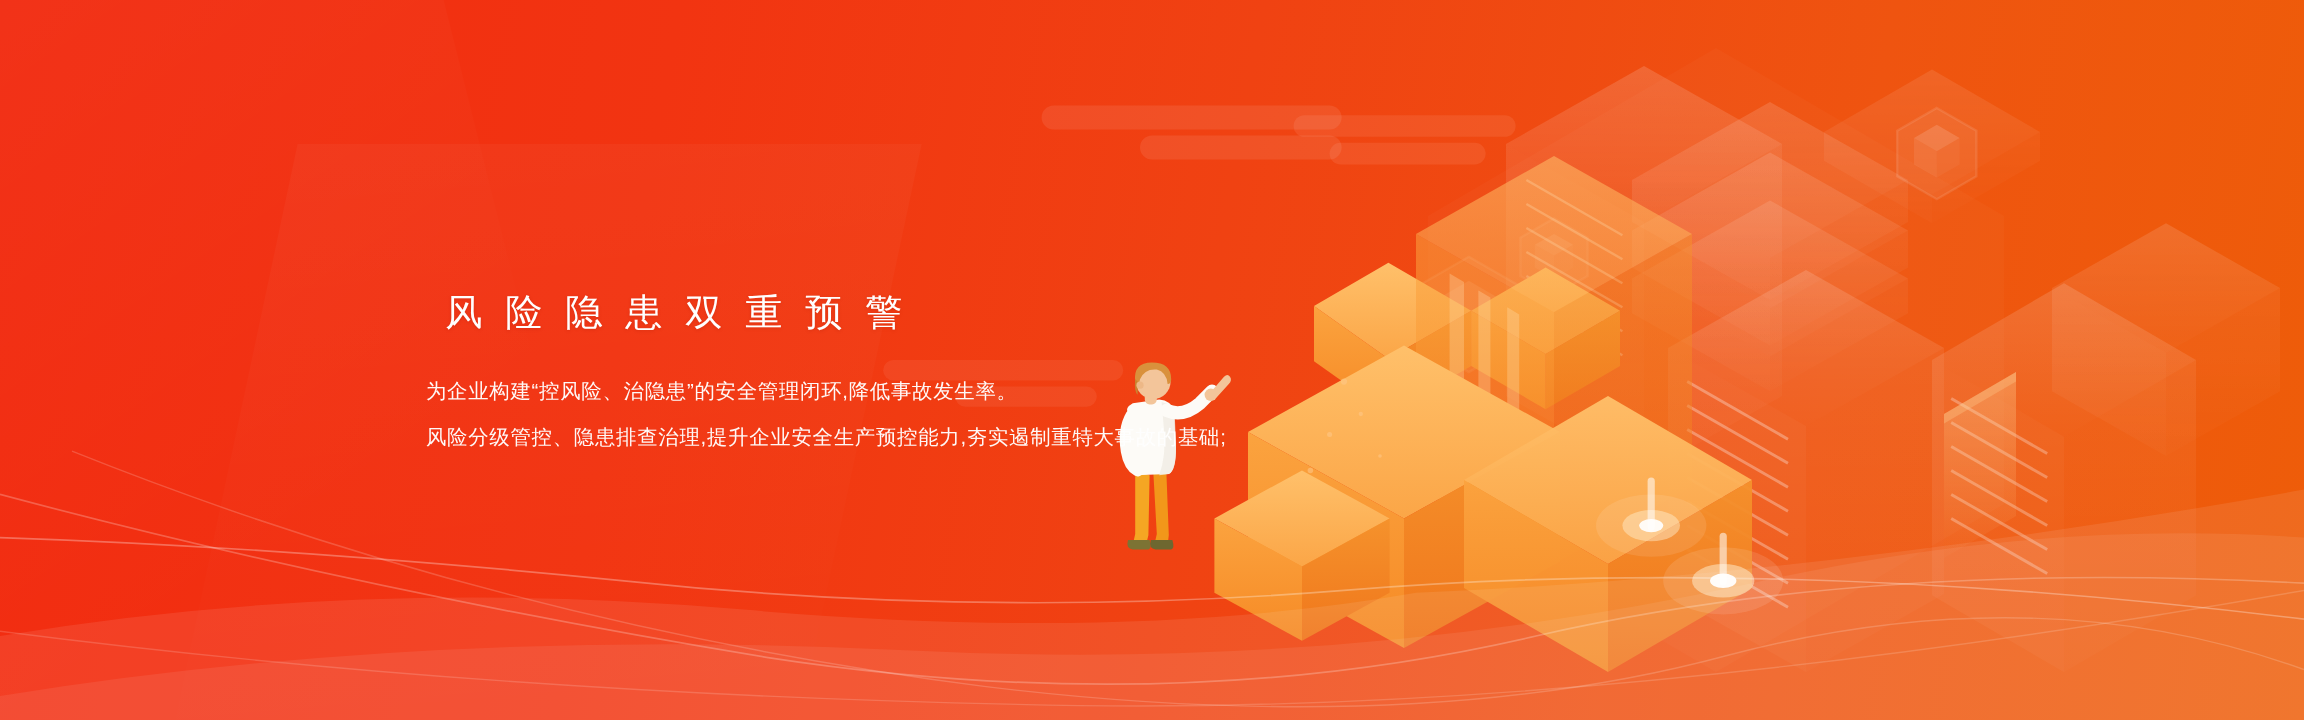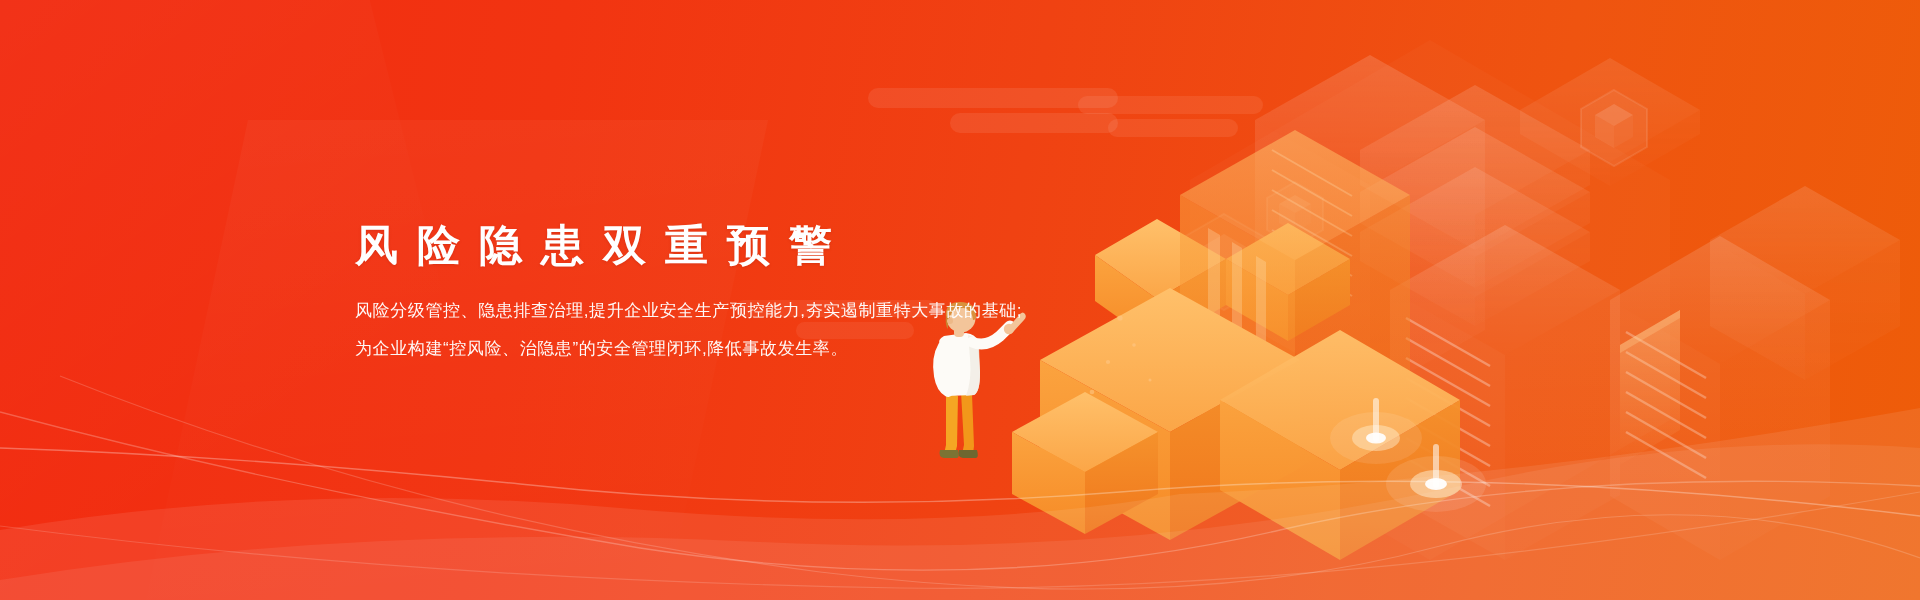--- a/index.html
+++ b/index.html
@@ -44,25 +44,25 @@
 
   
   .text-block {
     position: absolute;
     left: 355px;
     top: 222px;
     width: 700px;
   }
   .headline {
     color: #ffffff;
-    font-size: 43px;
+    font-size: 31px;
     line-height: 46px;
-    font-weight: 700;
+    font-weight: 400;
     letter-spacing: 19px;
-    margin: 0;
+    margin: 16px;
     white-space: nowrap;
     text-shadow: 0 1px 3px rgba(120,15,0,0.18);
   }
   .sub-line {
     color: #ffffff;
     font-size: 17px;
     line-height: 38px;
     letter-spacing: 0.6px;
     margin: 0;
     white-space: nowrap;
@@ -352,18 +352,18 @@
     <path d="M0 300 Q 360 242 760 262 Q 1120 280 1460 206 Q 1700 152 1920 168 L1920 320 L0 320 Z" fill="#FFFFFF" opacity="0.075"></path>
     <path d="M0 168 Q 240 176 520 204 Q 820 236 1120 212 Q 1480 182 1920 236" fill="none" stroke="#FFFFFF" stroke-opacity="0.30" stroke-width="1.4"></path>
     <path d="M0 132 Q 300 212 640 268 Q 980 320 1280 250 Q 1560 186 1920 206" fill="none" stroke="#FFFFFF" stroke-opacity="0.24" stroke-width="1.4"></path>
     <path d="M60 96 Q 420 240 820 292 Q 1180 336 1440 266 Q 1700 198 1920 278" fill="none" stroke="#FFFFFF" stroke-opacity="0.18" stroke-width="1.2"></path>
     <path d="M0 246 Q 420 300 900 308 Q 1340 314 1920 212" fill="none" stroke="#FFFFFF" stroke-opacity="0.16" stroke-width="1.2"></path>
   </svg>
 
   <div class="text-block">
     <h1 class="headline">风险隐患双重预警</h1>
     <div class="sub-wrap">
+      <p class="sub-line">为企业构建“控风险、治隐患”的安全管理闭环,降低事故发生率。</p>
       <p class="sub-line">风险分级管控、隐患排查治理,提升企业安全生产预控能力,夯实遏制重特大事故的基础;</p>
-      <p class="sub-line">为企业构建“控风险、治隐患”的安全管理闭环,降低事故发生率。</p>
     </div>
   </div>
 
 </div>
 
 </body></html>

